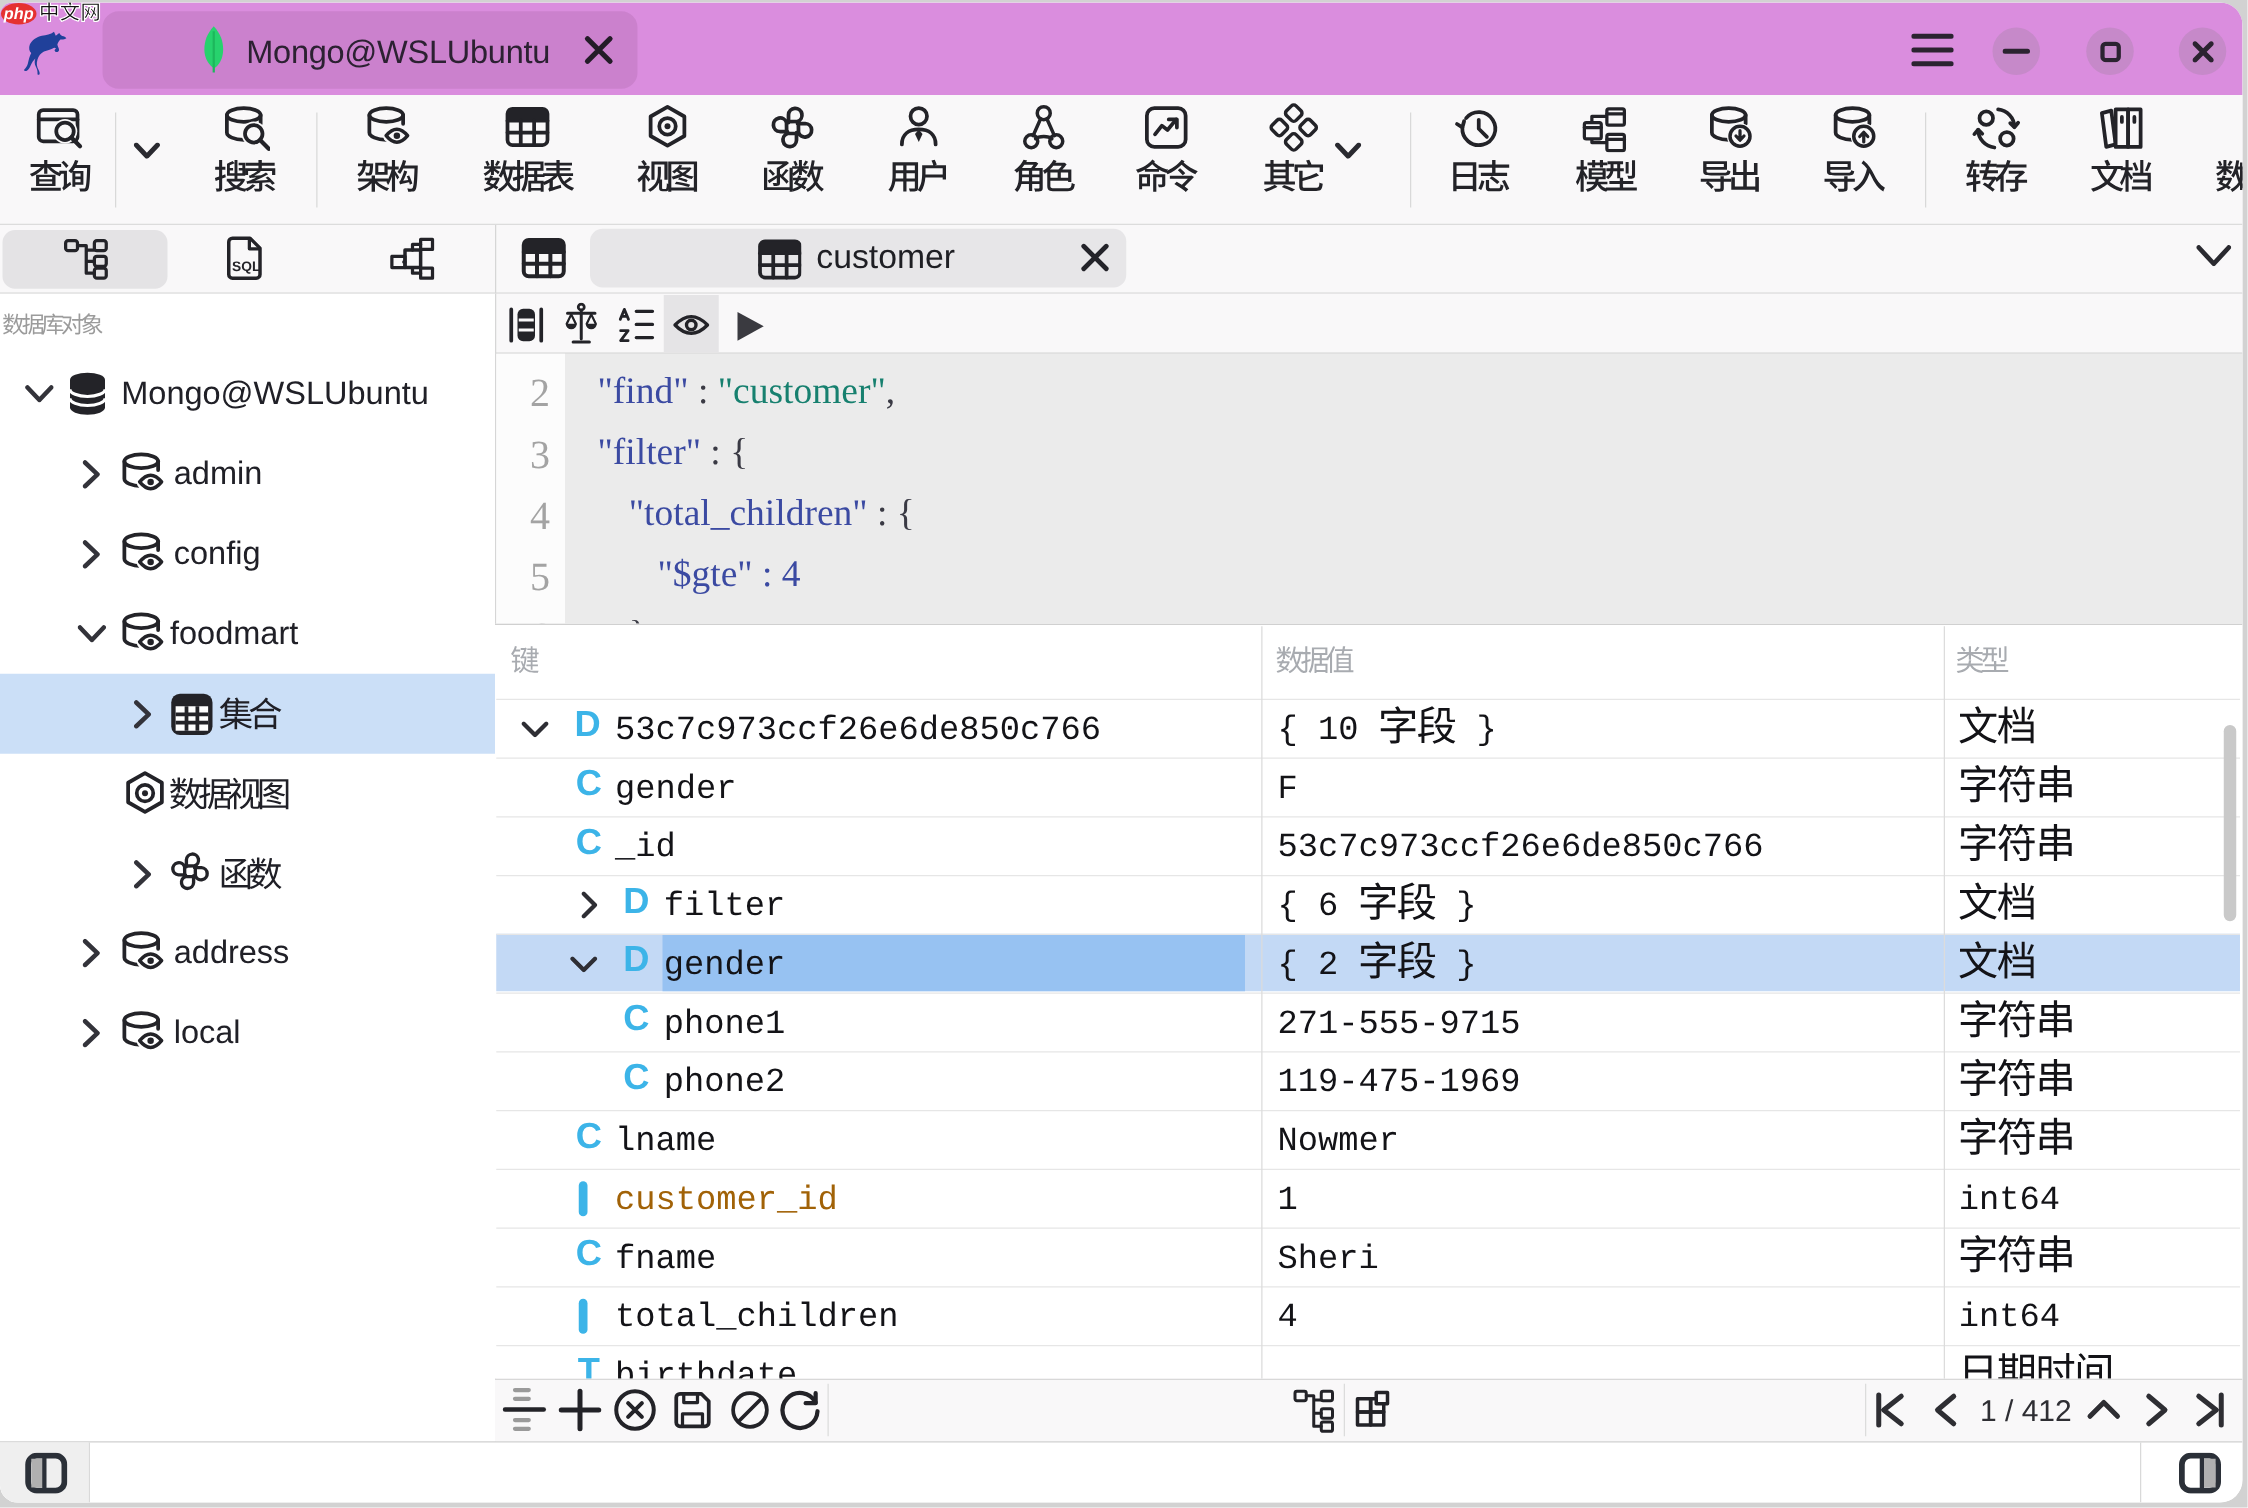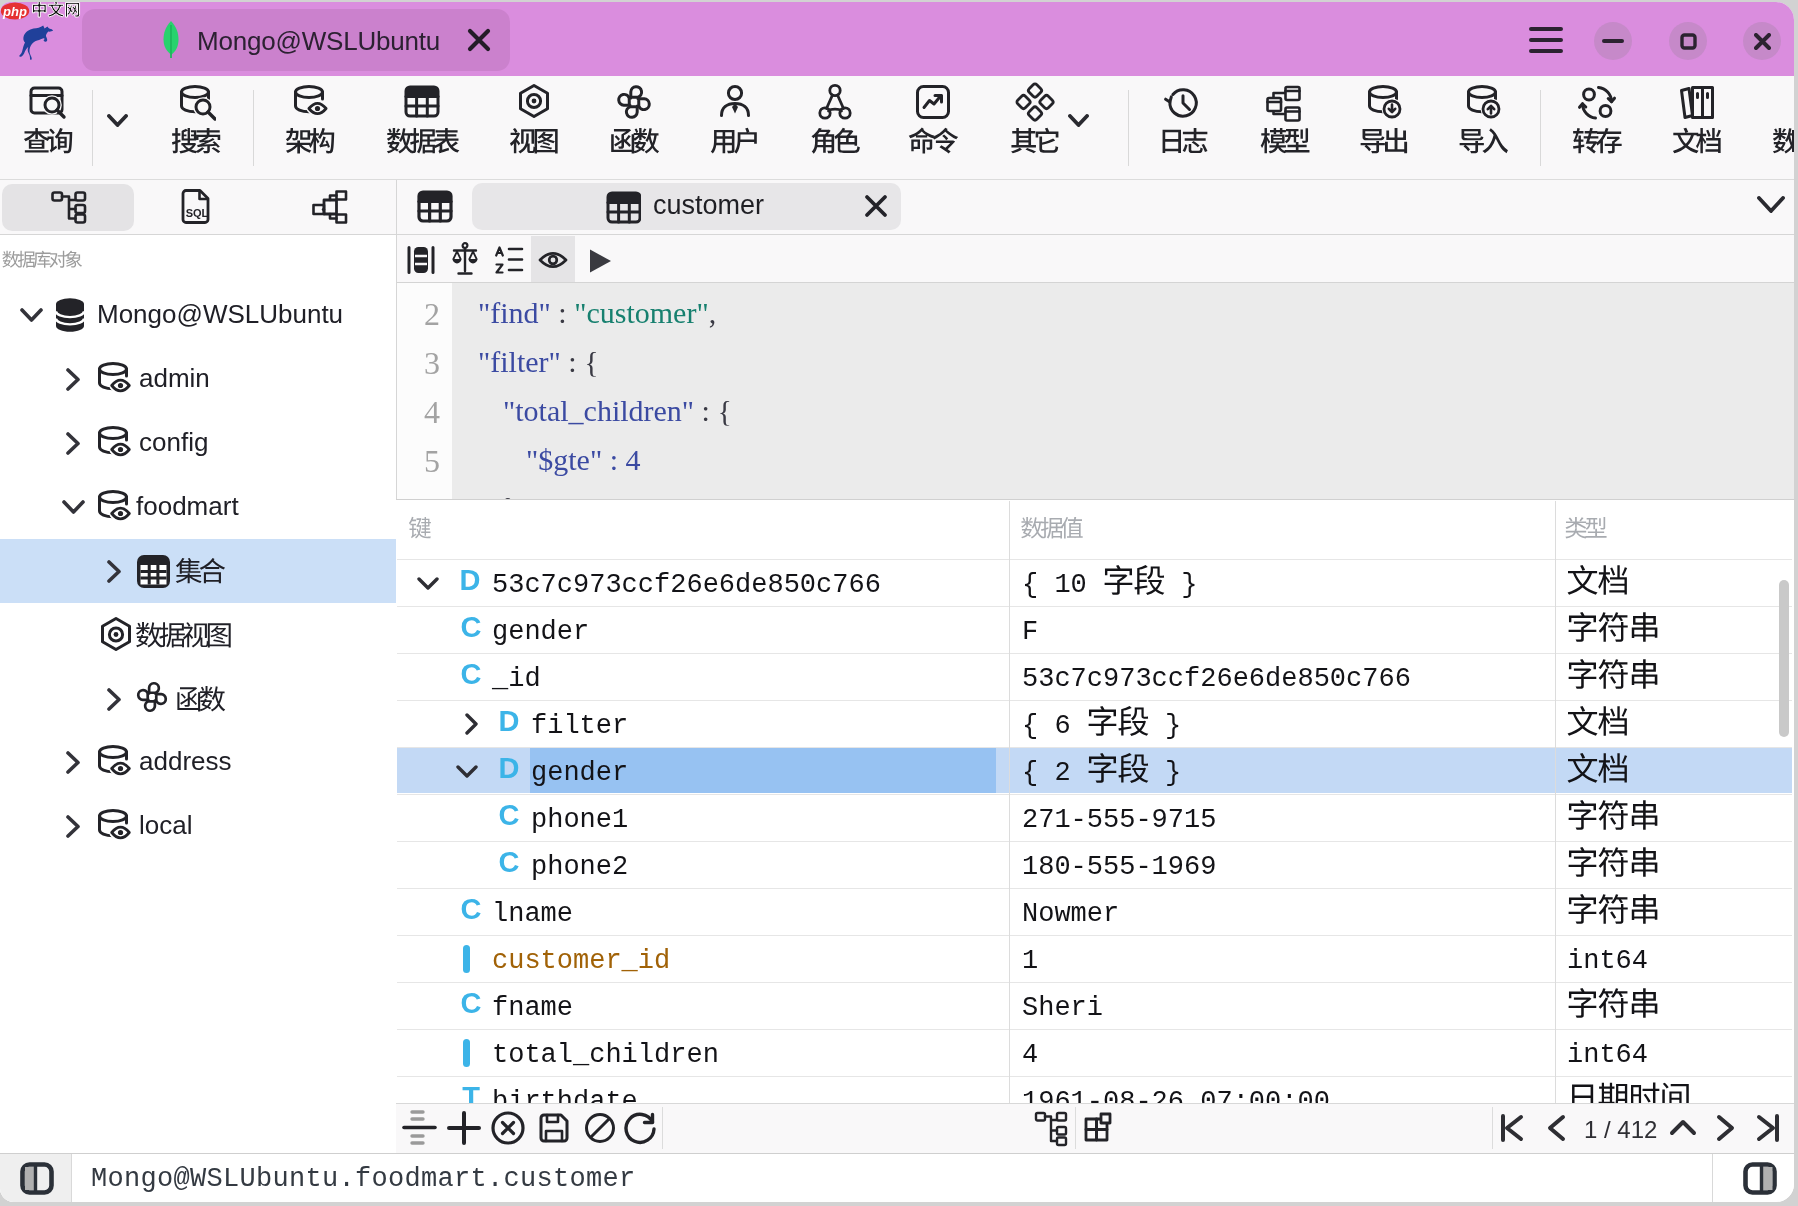--- a/index.html
+++ b/index.html
@@ -608,21 +608,21 @@
           <use href="#gr5b57" transform="translate(-0.6,28.3) scale(0.03217)"></use>
         </svg>
         <svg style="position:absolute;left:1598.0px;top:796.7px;overflow:visible" width="36" height="34" fill="#131317">
           <use href="#gr7b26" transform="translate(-0.6,28.3) scale(0.03217)"></use>
         </svg>
         <svg style="position:absolute;left:1629.0px;top:796.7px;overflow:visible" width="36" height="34" fill="#131317">
           <use href="#gr4e32" transform="translate(-0.6,28.3) scale(0.03217)"></use>
         </svg>
         <div class="abs" style="left:494px;top:844px;width:30px;text-align:center;font-size:29px;font-weight:bold;color:#3cb4e8">C</div>
         <div class="abs mono" style="left:531px;top:850px;font-size:27px;letter-spacing:0px;color:#131317">phone2</div>
-        <div class="abs mono" style="left:1022.0px;top:850px;font-size:27px;letter-spacing:0px;color:#131317">180-555-1969</div>
+        <div class="abs mono" style="left:1022.0px;top:850px;font-size:27px;letter-spacing:0px;color:#131317">119-475-1969</div>
         <svg style="position:absolute;left:1567.0px;top:843.7px;overflow:visible" width="36" height="34" fill="#131317">
           <use href="#gr5b57" transform="translate(-0.6,28.3) scale(0.03217)"></use>
         </svg>
         <svg style="position:absolute;left:1598.0px;top:843.7px;overflow:visible" width="36" height="34" fill="#131317">
           <use href="#gr7b26" transform="translate(-0.6,28.3) scale(0.03217)"></use>
         </svg>
         <svg style="position:absolute;left:1629.0px;top:843.7px;overflow:visible" width="36" height="34" fill="#131317">
           <use href="#gr4e32" transform="translate(-0.6,28.3) scale(0.03217)"></use>
         </svg>
         <div class="abs" style="left:456px;top:891px;width:30px;text-align:center;font-size:29px;font-weight:bold;color:#3cb4e8">C</div>
@@ -652,21 +652,20 @@
         </svg>
         <svg style="position:absolute;left:1629.0px;top:984.7px;overflow:visible" width="36" height="34" fill="#131317">
           <use href="#gr4e32" transform="translate(-0.6,28.3) scale(0.03217)"></use>
         </svg>
         <div class="abs" style="left:463px;top:1037px;width:7px;height:28px;background:#3cb4e8;border-radius:3.5px"></div>
         <div class="abs mono" style="left:492px;top:1038px;font-size:27px;letter-spacing:0px;color:#131317">total_children</div>
         <div class="abs mono" style="left:1022.0px;top:1038px;font-size:27px;letter-spacing:0px;color:#131317">4</div>
         <div class="abs mono" style="left:1567.0px;top:1038px;font-size:27px;letter-spacing:0px;color:#131317">int64</div>
         <div class="abs" style="left:456px;top:1079px;width:30px;text-align:center;font-size:29px;font-weight:bold;color:#3cb4e8">T</div>
         <div class="abs mono" style="left:492px;top:1085px;font-size:27px;letter-spacing:0px;color:#131317">birthdate</div>
-        <div class="abs mono" style="left:1022.0px;top:1085px;font-size:27px;letter-spacing:0px;color:#131317">1961-08-26 07:00:00</div>
         <svg style="position:absolute;left:1567.0px;top:1078.7px;overflow:visible" width="36" height="34" fill="#131317">
           <use href="#gr65e5" transform="translate(-0.6,28.3) scale(0.03217)"></use>
         </svg>
         <svg style="position:absolute;left:1598.0px;top:1078.7px;overflow:visible" width="36" height="34" fill="#131317">
           <use href="#gr671f" transform="translate(-0.6,28.3) scale(0.03217)"></use>
         </svg>
         <svg style="position:absolute;left:1629.0px;top:1078.7px;overflow:visible" width="36" height="34" fill="#131317">
           <use href="#gr65f6" transform="translate(-0.6,28.3) scale(0.03217)"></use>
         </svg>
         <svg style="position:absolute;left:1660.0px;top:1078.7px;overflow:visible" width="36" height="34" fill="#131317">
@@ -733,19 +732,18 @@
       <path d="M7 5 L21 16 L7 27 M25 4 v24" fill="none" stroke="#2e2e33" stroke-width="4.0" stroke-linecap="round" stroke-linejoin="round"></path>
     </svg>
     <div class="abs" style="left:0px;top:1151px;width:1794px;height:49px;background:#fff;border-top:1px solid #cfcfcf"></div>
     <div class="abs" style="left:0px;top:1152px;width:71px;height:48px;background:#efefef"></div>
     <div class="abs" style="left:71px;top:1152px;width:1px;height:48px;background:#d9d9d9"></div>
     <svg style="position:absolute;left:20px;top:1160px;" width="34" height="33" viewBox="0 0 34 33">
       <rect x="2.5" y="2.5" width="29" height="28" rx="7" fill="none" stroke="#2b3038" stroke-width="4.6" stroke-linecap="round" stroke-linejoin="round"></rect>
       <rect x="5" y="5" width="10" height="23" fill="#b0b0b0"></rect>
       <path d="M15.5 3 v27" stroke="#2b3038" stroke-width="3.4"></path>
     </svg>
-    <div class="abs mono" style="left:91px;top:1162px;font-size:27px;letter-spacing:0.3px;color:#343a42">Mongo@WSLUbuntu.foodmart.customer</div>
     <div class="abs" style="left:1712px;top:1152px;width:1px;height:48px;background:#d9d9d9"></div>
     <svg style="position:absolute;left:1743px;top:1160px;" width="34" height="33" viewBox="0 0 34 33">
       <rect x="2.5" y="2.5" width="29" height="28" rx="7" fill="none" stroke="#2b3038" stroke-width="4.6" stroke-linecap="round" stroke-linejoin="round"></rect>
       <rect x="18.5" y="5" width="11" height="23" fill="#b0b0b0"></rect>
       <path d="M18.5 3 v27" stroke="#2b3038" stroke-width="3.4"></path>
     </svg>
   </div>
 </body></html>

